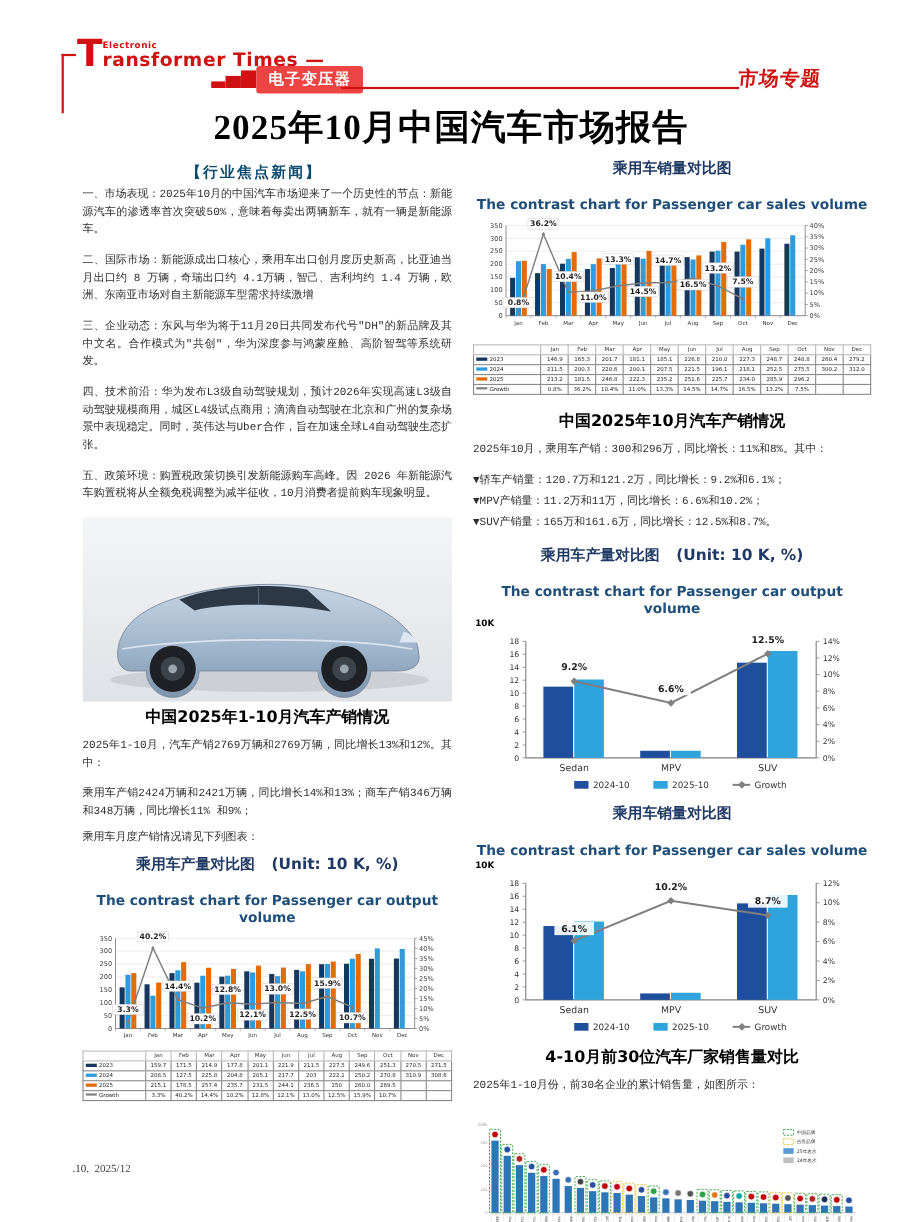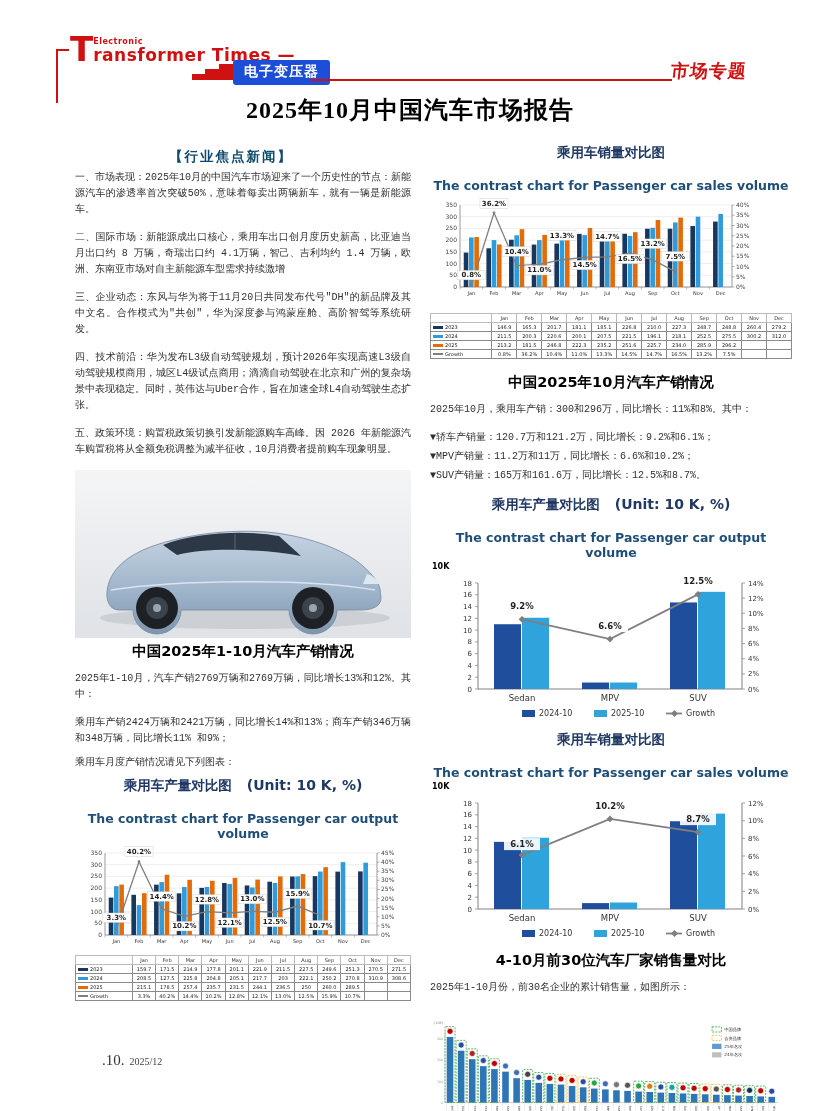--- a/index.html
+++ b/index.html
@@ -11,28 +11,28 @@
   .logo{position:absolute;left:70px;top:34px;color:#cf1112;white-space:nowrap;}
   .logo .t{font-size:34px;font-weight:bold;line-height:30px;vertical-align:bottom;}
   .logo .stack{display:inline-block;vertical-align:bottom;line-height:1;}
   .logo .sup{display:block;font-size:8px;font-weight:bold;letter-spacing:.5px;margin-bottom:1px;}
   .logo .rest{display:block;font-size:17px;font-weight:bold;letter-spacing:.5px;}
   .steps{position:absolute;left:192px;top:64px;}
   .steps div{position:absolute;background:#cf1112;}
   .s1{left:0;top:10px;width:13px;height:6px;}
   .s2{left:13px;top:5px;width:14px;height:11px;}
   .s3{left:27px;top:0;width:14px;height:16px;}
-  .badge{position:absolute;left:233px;top:60px;background:#1d4ed8;color:#fff;
+  .badge{position:absolute;left:233px;top:60px;background:#ef4444;color:#fff;
          font-size:14px;font-weight:bold;padding:3px 11px 4px;border-radius:3px;letter-spacing:1px;}
   .rule{position:absolute;left:310px;top:79px;width:362px;height:2px;background:#cf1112;}
   .market-tag{position:absolute;left:671px;top:59px;color:#cf1112;font-size:18px;font-weight:bold;
               letter-spacing:1px;transform:skewX(-6deg);}
   
   .title{position:absolute;left:60px;top:94px;width:700px;text-align:center;
-         font-family:"Liberation Serif","DejaVu Serif",serif;font-size:24px;font-weight:bold;
+         font-family:"Liberation Serif","DejaVu Serif",serif;font-size:32px;font-weight:bold;
          color:#000;letter-spacing:1px;}
   .focus{position:absolute;left:63px;top:148px;width:336px;text-align:center;color:#0c4a6e;
          font-weight:bold;font-size:13.5px;letter-spacing:2px;}
   
   .col-left{position:absolute;left:75px;top:170px;width:336px;}
   .col-right{position:absolute;left:430px;top:140px;width:362px;}
   .col-left p,.col-right p{font-size:10px;line-height:1.6;text-align:justify;margin:0 0 12px;font-family:Liberation Mono, monospace;}
   .bullets p{margin:0 0 3px;}
   h2.sec{font-size:14.5px;font-weight:bold;text-align:center;color:#000;margin:4px 0 10px;}
   
@@ -47,21 +47,21 @@
   .dtable table{border-collapse:collapse;width:100%;table-layout:fixed;}
   .dtable td{border:0.5px solid #8a8a8a;font-size:5px;text-align:center;padding:0;height:8px;
              color:#222;overflow:hidden;white-space:nowrap;}
   .dtable td.lbl{text-align:left;padding-left:1px;}
   .dtable tr:first-child td{border:0.5px solid #bbb;color:#333;}
   .dtable col.c0{width:17%;}
   .sw{display:inline-block;width:10px;height:3px;margin:0 2px 1px 1px;vertical-align:middle;}
   .swl{height:1.5px;}
   
   .footer{position:absolute;left:66px;top:1050px;color:#333;}
-  .footer .pg{font-family:"Liberation Serif",serif;font-size:15px;margin-left:36px;}
+  .footer .pg{font-family:"Liberation Serif",serif;font-size:10px;}
   .footer .iss{font-family:"Liberation Serif",serif;font-size:10px;margin-left:5px;color:#444;}
 </style>
 </head>
 <body>
 
 <div id="page">
 
   <div class="bracket"></div>
   <div class="logo">
     <span class="t">T</span><span class="stack"><span class="sup">Electronic</span><span class="rest">ransformer Times —</span></span>

